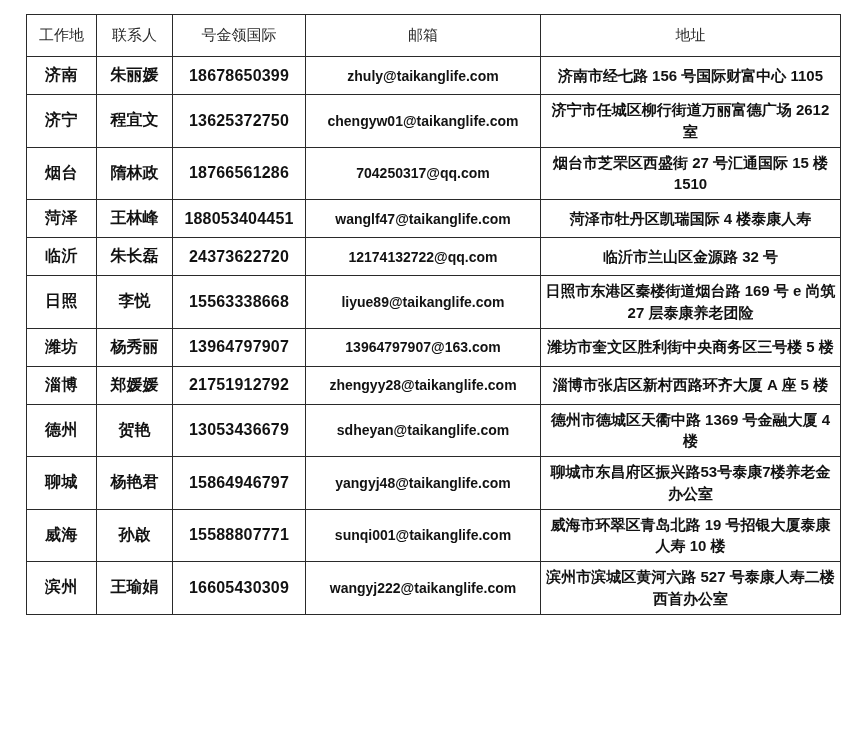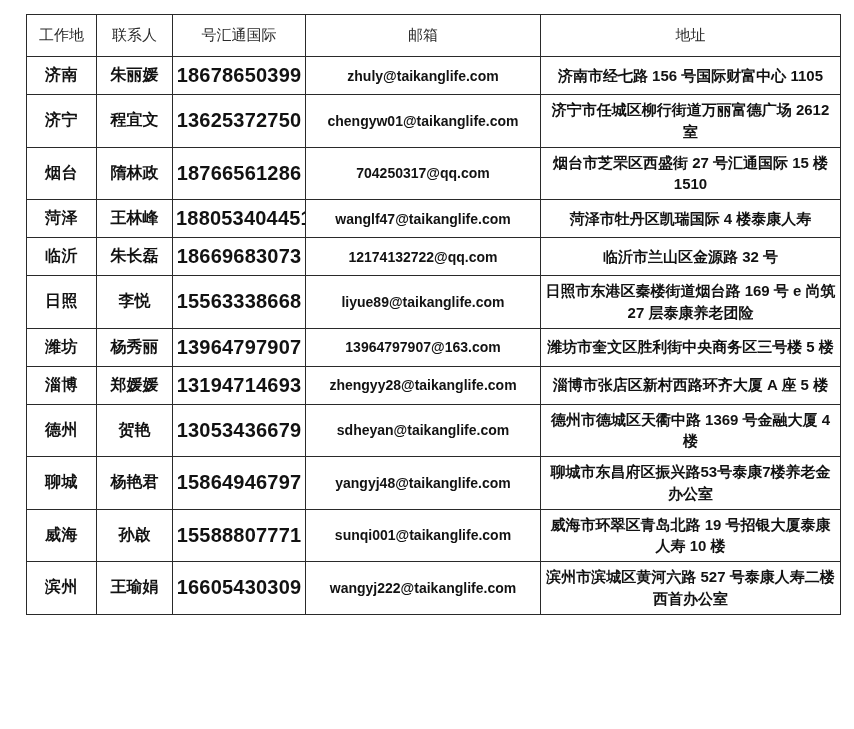--- a/index.html
+++ b/index.html
@@ -44,21 +44,21 @@
   }
   
   table.contact-table tbody td {
     font-weight: bold;
     text-align: center;
     padding: 4px 3px;
     height: 38px;
   }
   td.col-city   { font-size: 16px; letter-spacing: 0.5px; }
   td.col-name   { font-size: 16px; }
-  td.col-phone  { font-size: 20px; letter-spacing: 0.2px; }
+  td.col-phone  { font-size: 16px; letter-spacing: 0.2px; }
   td.col-email  { font-size: 14px; }
   td.col-addr   {
     text-align: left;
     font-size: 15px;
     line-height: 1.45;
     padding: 3px 6px 3px 6px;
     margin-left: 40px;
   }
 </style>
 </head>
@@ -70,21 +70,21 @@
       <col style="width:70px">
       <col style="width:76px">
       <col style="width:133px">
       <col style="width:235px">
       <col style="width:300px">
     </colgroup>
     <thead>
       <tr>
         <th>工作地</th>
         <th>联系人</th>
-        <th>号汇通国际</th>
+        <th>号金领国际</th>
         <th>邮箱</th>
         <th>地址</th>
       </tr>
     </thead>
     <tbody id="table-body">
         <tr>
           <td class="col-city">济南</td>
           <td class="col-name">朱丽媛</td>
           <td class="col-phone">18678650399</td>
           <td class="col-email">zhuly@taikanglife.com</td>
@@ -107,42 +107,42 @@
         <tr>
           <td class="col-city">菏泽</td>
           <td class="col-name">王林峰</td>
           <td class="col-phone">188053404451</td>
           <td class="col-email">wanglf47@taikanglife.com</td>
           <td class="col-addr">菏泽市牡丹区凯瑞国际 4 楼泰康人寿</td>
         </tr>
         <tr>
           <td class="col-city">临沂</td>
           <td class="col-name">朱长磊</td>
-          <td class="col-phone">18669683073</td>
+          <td class="col-phone">24373622720</td>
           <td class="col-email">12174132722@qq.com</td>
           <td class="col-addr">临沂市兰山区金源路 32 号</td>
         </tr>
         <tr>
           <td class="col-city">日照</td>
           <td class="col-name">李悦</td>
           <td class="col-phone">15563338668</td>
           <td class="col-email">liyue89@taikanglife.com</td>
           <td class="col-addr">日照市东港区秦楼街道烟台路 169 号 e 尚筑 27 层泰康养老团险</td>
         </tr>
         <tr>
           <td class="col-city">潍坊</td>
           <td class="col-name">杨秀丽</td>
           <td class="col-phone">13964797907</td>
           <td class="col-email">13964797907@163.com</td>
           <td class="col-addr">潍坊市奎文区胜利街中央商务区三号楼 5 楼</td>
         </tr>
         <tr>
           <td class="col-city">淄博</td>
           <td class="col-name">郑媛媛</td>
-          <td class="col-phone">13194714693</td>
+          <td class="col-phone">21751912792</td>
           <td class="col-email">zhengyy28@taikanglife.com</td>
           <td class="col-addr">淄博市张店区新村西路环齐大厦 A 座 5 楼</td>
         </tr>
         <tr>
           <td class="col-city">德州</td>
           <td class="col-name">贺艳</td>
           <td class="col-phone">13053436679</td>
           <td class="col-email">sdheyan@taikanglife.com</td>
           <td class="col-addr">德州市德城区天衢中路 1369 号金融大厦 4 楼</td>
         </tr>

